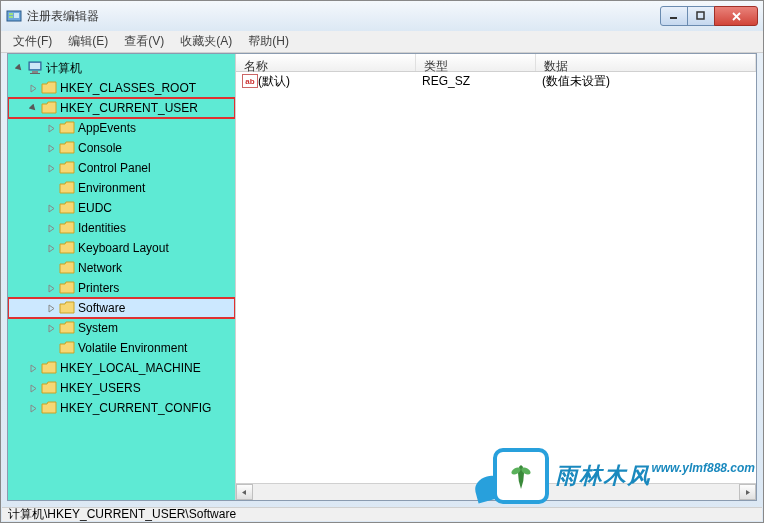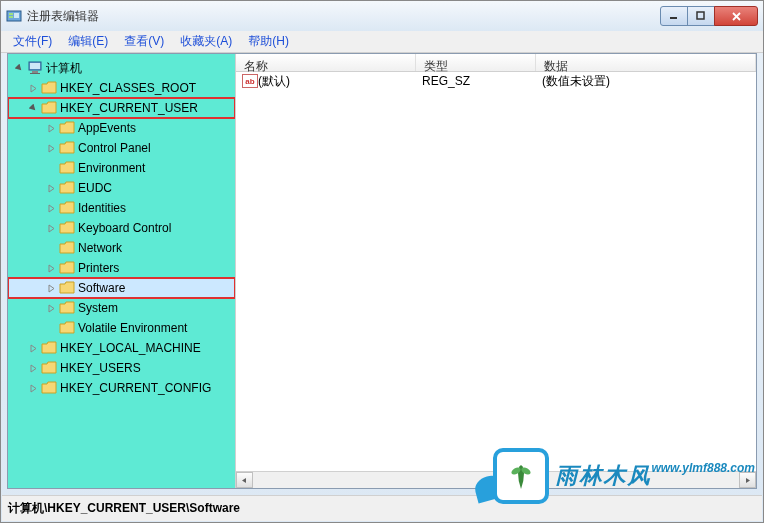--- a/index.html
+++ b/index.html
@@ -6,21 +6,21 @@
 body { background: #fff; width: 764px; height: 523px; overflow: hidden; position: relative; border: 1px solid #888; }
 .window-frame { width: 100%; height: 100%; display: flex; flex-direction: column; background: linear-gradient(#e8f0f8, #dce8f4); }
 .titlebar { height: 30px; display: flex; align-items: center; padding: 0 5px; background: linear-gradient(#f4f8fc, #dce8f4); color: #000; }
 .titlebar-icon { width: 16px; height: 16px; margin-right: 5px; }
 .titlebar-text { flex: 1; color: #333; }
 .win-controls { display: flex; height: 20px; }
 .win-btn { width: 28px; height: 20px; display: flex; align-items: center; justify-content: center; border: 1px solid #6a8bb0; background: linear-gradient(#e8f0fa, #c5d8ef); margin-left: -1px; cursor: pointer; }
 .win-btn.close { width: 44px; background: linear-gradient(#e9827a, #d1453a); border-color: #a03028; color: #fff; border-top-right-radius: 3px; border-bottom-right-radius: 3px; }
 .win-btn.min { border-top-left-radius: 3px; border-bottom-left-radius: 3px; }
 .menubar { height: 22px; display: flex; align-items: center; padding: 0 4px; background: #f0f0f0; border-bottom: 1px solid #d0d0d0; }
-.menu-item { padding: 2px 8px; cursor: pointer; color: #1d4ed8; }
+.menu-item { padding: 2px 8px; cursor: pointer; color: #404040; }
 .content { flex: 1; display: flex; background: #fff; border: 1px solid #8a9bb0; margin: 0 6px 6px 6px; overflow: hidden; }
 .tree-panel { width: 228px; overflow: auto; border-right: 1px solid #d0d0d0; background: #5eead4; padding: 4px 0; }
 .tree-node { display: flex; align-items: center; height: 20px; white-space: nowrap; cursor: pointer; padding-right: 4px; }
 .tree-node.selected { background: #cce8ff; }
 .tree-node.highlight-red { outline: 2px solid #e03030; outline-offset: -1px; }
 .expander { width: 14px; height: 14px; display: inline-flex; align-items: center; justify-content: center; margin-right: 1px; }
 .expander svg { width: 9px; height: 9px; }
 .indent { display: inline-block; width: 18px; flex-shrink: 0; }
 .folder-icon { width: 16px; height: 14px; margin-right: 3px; flex-shrink: 0; }
 .computer-icon { width: 16px; height: 16px; margin-right: 3px; flex-shrink: 0; }
@@ -34,21 +34,21 @@
 .list-body { flex: 1; overflow: auto; position: relative; }
 .list-row { display: flex; height: 18px; align-items: center; }
 .cell { padding: 0 6px; display: flex; align-items: center; }
 .cell.c1 { width: 180px; }
 .cell.c2 { width: 120px; }
 .cell.c3 { flex: 1; }
 .ab-icon { width: 16px; height: 14px; border: 1px solid #cc6666; background: #fff; color: #cc3333; font-size: 8px; font-weight: bold; display: inline-flex; align-items: center; justify-content: center; }
 .hscroll-stub { height: 17px; background: #f0f0f0; border-top: 1px solid #d0d0d0; display: flex; }
 .hscroll-stub .arrow { width: 17px; border: 1px solid #c0c0c0; background: linear-gradient(#fdfdfd,#e0e0e0); display:flex; align-items:center; justify-content:center; }
 .hscroll-stub .track { flex:1; background:#f0f0f0; }
-.statusbar { height: 26px; background: #f0f0f0; border-top: 1px solid #d0d0d0; display: flex; align-items: center; padding: 0 6px; color: #000; margin: 0 1px 1px 1px; font-weight: bold; }
+.statusbar { height: 14px; background: #f0f0f0; border-top: 1px solid #d0d0d0; display: flex; align-items: center; padding: 0 6px; color: #000; margin: 0 1px 1px 1px; }
 .watermark { position: absolute; right: 8px; bottom: 18px; display: flex; align-items: center; pointer-events: none; }
 .wm-logo { width: 56px; height: 56px; border: 4px solid #28a0dc; border-radius: 10px; background: #fff; display: flex; align-items: center; justify-content: center; margin-right: 6px; position: relative; }
 .wm-bird { position: absolute; left: -18px; bottom: 4px; width: 30px; height: 24px; background: #28a0dc; border-radius: 50% 50% 50% 0; transform: rotate(-15deg); }
 .wm-text { display: flex; flex-direction: row; }
 .wm-title { font-size: 22px; font-weight: bold; color: #1a89be; letter-spacing: 2px; font-style: italic; }
 .wm-url { font-size: 12px; color: #1a89be; font-weight: bold; font-style: italic; }
 </style>
 </head>
 <body>
 
@@ -151,20 +151,33 @@
         <span class="indent"></span>
           <span class="indent"></span>
         <span class="expander">
             <svg viewBox="0 0 9 9">
               <path d="M2 1 L7 4.5 L2 8 Z" fill="none" stroke="#888"></path>
             </svg>
           </span>
         <svg class="folder-icon" viewBox="0 0 16 14">
             <path d="M1 3 L6 3 L7 1 L15 1 L15 12 L1 12 Z" fill="#f7d774" stroke="#c9a227"></path>
           </svg>
+        <span class="node-label">Console</span>
+      </div>
+      <div class="tree-node">
+        <span class="indent"></span>
+          <span class="indent"></span>
+        <span class="expander">
+            <svg viewBox="0 0 9 9">
+              <path d="M2 1 L7 4.5 L2 8 Z" fill="none" stroke="#888"></path>
+            </svg>
+          </span>
+        <svg class="folder-icon" viewBox="0 0 16 14">
+            <path d="M1 3 L6 3 L7 1 L15 1 L15 12 L1 12 Z" fill="#f7d774" stroke="#c9a227"></path>
+          </svg>
         <span class="node-label">Control Panel</span>
       </div>
       <div class="tree-node">
         <span class="indent"></span>
           <span class="indent"></span>
         <span class="expander" style="visibility:hidden"></span>
         <svg class="folder-icon" viewBox="0 0 16 14">
             <path d="M1 3 L6 3 L7 1 L15 1 L15 12 L1 12 Z" fill="#f7d774" stroke="#c9a227"></path>
           </svg>
         <span class="node-label">Environment</span>
@@ -199,21 +212,21 @@
         <span class="indent"></span>
           <span class="indent"></span>
         <span class="expander">
             <svg viewBox="0 0 9 9">
               <path d="M2 1 L7 4.5 L2 8 Z" fill="none" stroke="#888"></path>
             </svg>
           </span>
         <svg class="folder-icon" viewBox="0 0 16 14">
             <path d="M1 3 L6 3 L7 1 L15 1 L15 12 L1 12 Z" fill="#f7d774" stroke="#c9a227"></path>
           </svg>
-        <span class="node-label">Keyboard Control</span>
+        <span class="node-label">Keyboard Layout</span>
       </div>
       <div class="tree-node">
         <span class="indent"></span>
           <span class="indent"></span>
         <span class="expander" style="visibility:hidden"></span>
         <svg class="folder-icon" viewBox="0 0 16 14">
             <path d="M1 3 L6 3 L7 1 L15 1 L15 12 L1 12 Z" fill="#f7d774" stroke="#c9a227"></path>
           </svg>
         <span class="node-label">Network</span>
       </div>

